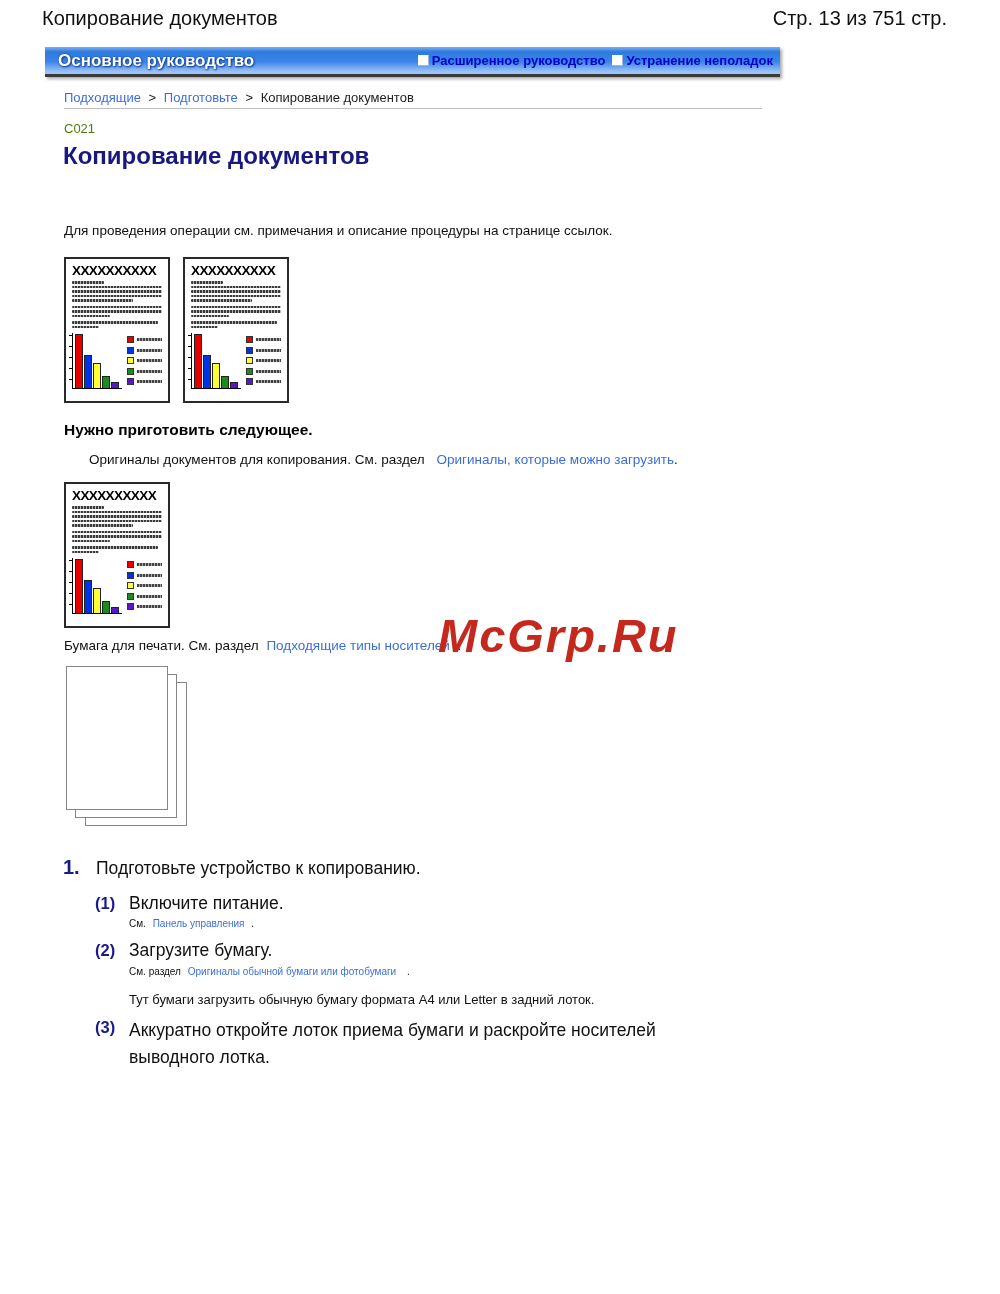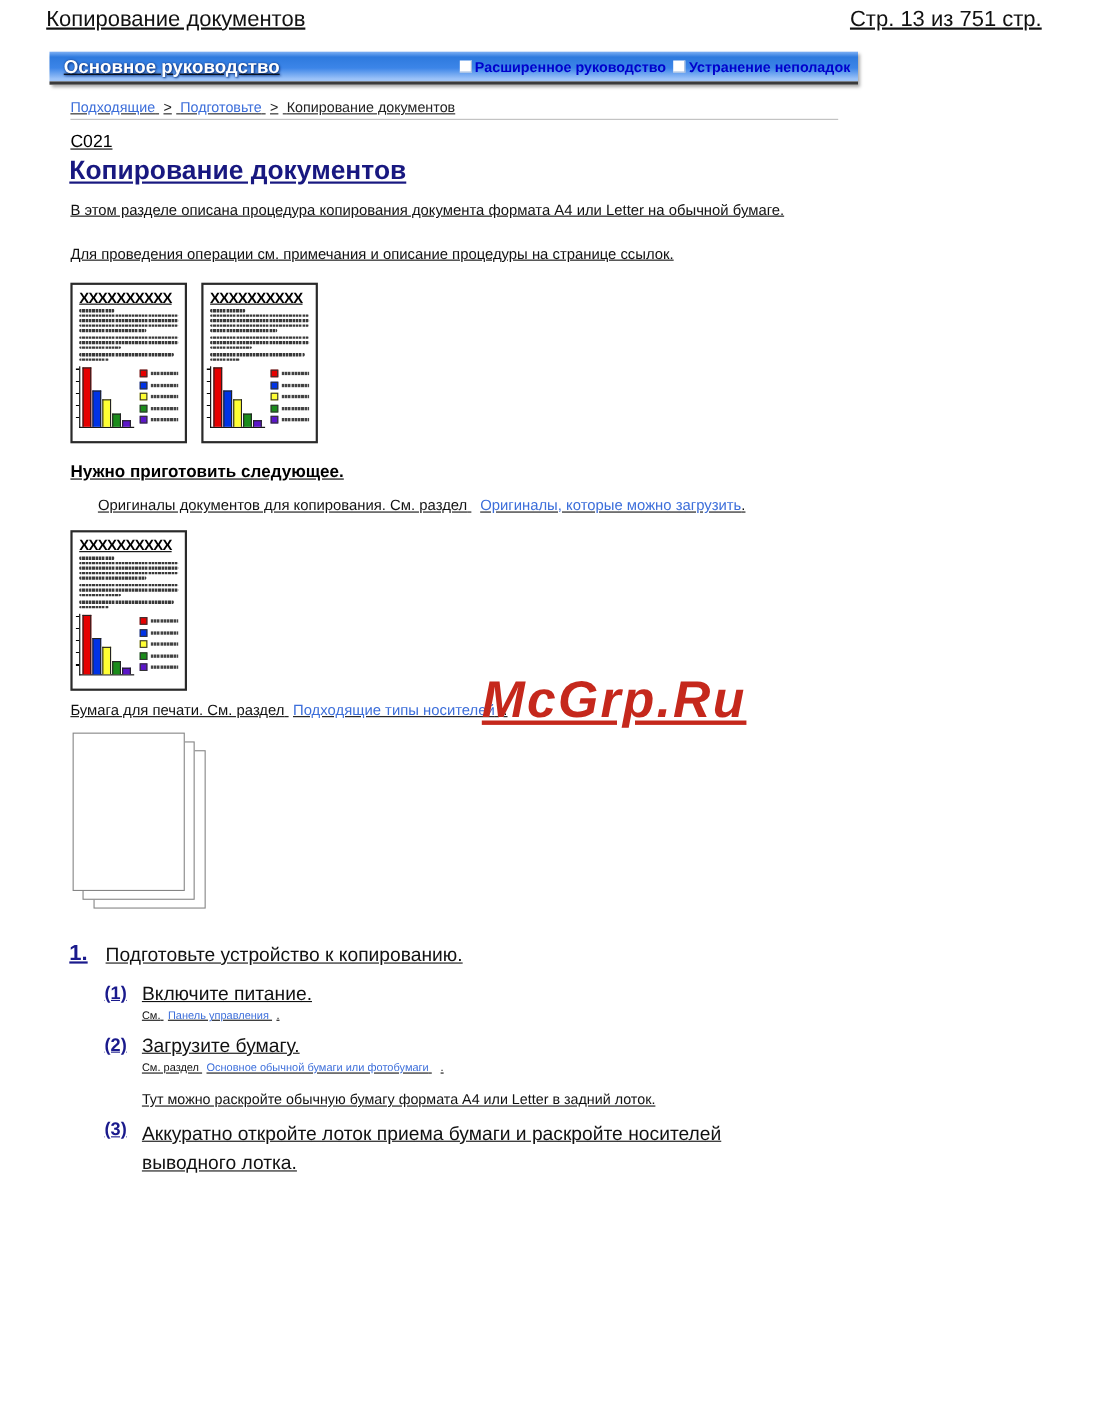--- a/index.html
+++ b/index.html
@@ -1,18 +1,18 @@
 <!DOCTYPE html>
 <html><head>
 <meta charset="utf-8">
 <style>
   * { margin:0; padding:0; box-sizing:border-box; }
   body { font-family:"Liberation Sans", sans-serif; background:#fff; }
   .page { position:relative; width:1000px; height:1294px; background:#fff; overflow:hidden; }
-  .abs { position:absolute;text-decoration:underline; }
+  .abs { position:absolute; }
 
   .hdr { font-size:20px; color:#111; }
   .hdr-left { left:42px; top:7px; }
   .hdr-right { right:53px; top:7px; }
 
   .navbar {
     left:45px; top:47px; width:735px; height:30px;
     background:linear-gradient(180deg,#7db0f5 0%,#2e7ade 18%,#3c85e8 55%,#9cc3f8 92%);
     border-bottom:3px solid #3a3a3a;
     box-shadow:2px 2px 3px rgba(0,0,0,.35);
@@ -25,21 +25,21 @@
   .nav-right { position:absolute; right:7px; top:0; height:27px; display:flex; align-items:center; gap:7px; }
   .nav-item { display:flex; align-items:center; gap:3px; cursor:pointer; }
   .nav-square { width:11px; height:11px; background:#fff; border-right:1px solid #9db8dd; border-bottom:1px solid #9db8dd; }
   .nav-item-label { font-size:13px; font-weight:bold; color:#0000cc; }
 
   .breadcrumb { left:64px; top:90px; font-size:13px; color:#222; }
   .crumb-link { color:#3c6eda; text-decoration:none; cursor:pointer; }
   .crumb-sep { margin:0 4px; color:#222; }
   .bc-rule { left:64px; top:108px; width:698px; height:1px; background:#bdbdbd; }
 
-  .doc-code { left:64px; top:121px; font-size:16px; color:#000000;text-align:center; }
+  .doc-code { left:64px; top:121px; font-size:13px; color:#4d7c0f;text-align:center; }
   .h1 { left:63px; top:142px; font-size:24px; font-weight:bold; color:#181880; }
   .body-p { font-size:13.5px; color:#111; line-height:19.5px; }
   .p1 { left:64px; top:181px; width:672px; }
   .p2 { left:64px; top:221px; width:720px; }
 
   .h3 { left:64px; top:421px; font-size:15.5px; font-weight:bold; color:#000; }
   .inline-line { font-size:13.5px; color:#111; }
   .originals-line { left:64px; top:452px;margin-left:25px; }
   .paper-line { left:64px; top:638px; }
   .link { color:#3c6eda; text-decoration:none; cursor:pointer; }
@@ -118,21 +118,20 @@
     <a class="crumb-link">Подходящие</a>
     <span class="crumb-sep">&gt;</span>
     <a class="crumb-link">Подготовьте</a>
     <span class="crumb-sep">&gt;</span>
     <span>Копирование документов</span>
   </div>
   <div class="abs bc-rule"></div>
 
   <div class="abs doc-code">C021</div>
   <h1 class="abs h1">Копирование документов</h1>
-  <p class="abs body-p p1">В этом разделе описана процедура копирования документа формата A4 или Letter на обычной бумаге.</p>
   <p class="abs body-p p2">Для проведения операции см. примечания и описание процедуры на странице ссылок.</p>
 
   <div class="abs thumb-row">
     <div class="doc-thumb-slot">
   <div class="doc-thumb">
     <div class="thumb-title">XXXXXXXXXX</div>
     <div class="scribbles">
             <div class="sgroup">
               <div class="sl" style="width: 36%;"></div>
               <div class="sl" style="width: 100%;"></div>
@@ -331,21 +330,21 @@
   <div class="abs see-line ss1-see">
     <span>См.</span>
     <a class="link gap-s">Панель управления</a>
     <span class="gap-s">.</span>
   </div>
 
   <span class="abs step-num ss-num ss2-num">(2)</span>
   <span class="abs ss-title ss2-title">Загрузите бумагу.</span>
   <div class="abs see-line ss2-see">
     <span>См. раздел</span>
-    <a class="link gap-s">Основное обычной бумаги или фотобумаги</a>
+    <a class="link gap-s">Оригиналы обычной бумаги или фотобумаги</a>
     <span class="gap-l">.</span>
   </div>
-  <div class="abs ss2-note">Тут можно раскройте обычную бумагу формата A4 или Letter в задний лоток.</div>
+  <div class="abs ss2-note">Тут бумаги загрузить обычную бумагу формата A4 или Letter в задний лоток.</div>
 
   <span class="abs step-num ss-num ss3-num">(3)</span>
   <span class="abs ss-title ss3-title">Аккуратно откройте лоток приема бумаги и раскройте носителей выводного лотка.</span>
 
 </div>
 
 </body></html>

